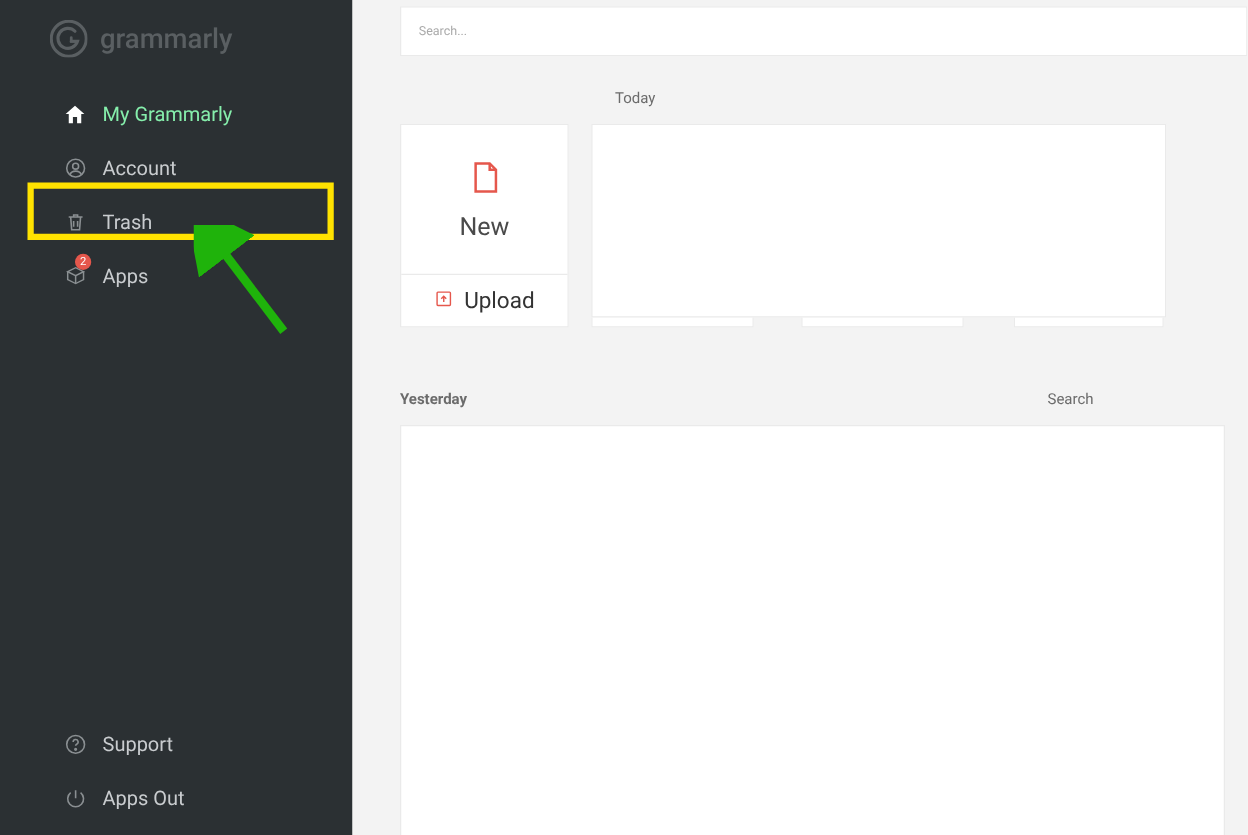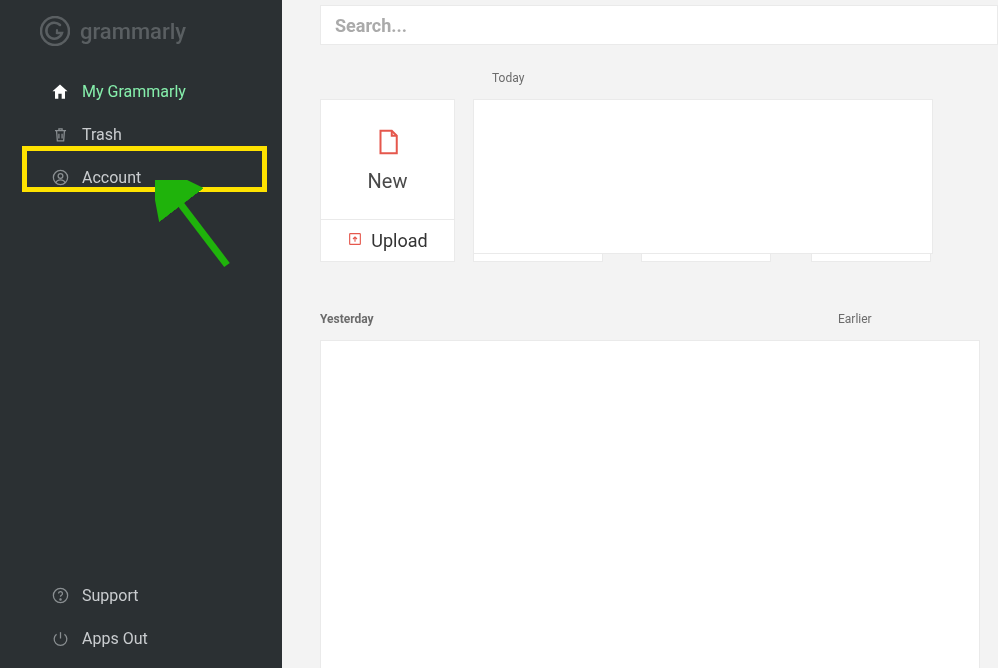--- a/index.html
+++ b/index.html
@@ -101,25 +101,24 @@
       height: 40px;
       background: #fff;
       border: 1px solid #eaeaea;
       display: flex;
       align-items: center;
       padding: 0 14px;
     }
     .search-input {
       border: none;
       outline: none;
-      font-size: 18px;
+      font-size: 10px;
       color: #15803d;
       width: 100%;
       background: transparent;
-      font-weight: bold;
     }
     .search-input::placeholder { color: #aaa; }
     .section-title {
       font-size: 12px;
       color: #6b6b6b;
       margin: 26px 0 14px 38px;
     }
     .cards-row {
       display: flex;
       gap: 18px;
@@ -230,34 +229,45 @@
       <span class="nav-icon">
         <svg viewBox="0 0 24 24" width="20" height="20" fill="currentColor">
             <path d="M12 3l9 8h-3v9h-4v-6h-4v6H6v-9H3l9-8z"></path>
           </svg>
       </span>
       <span class="nav-label">My Grammarly</span>
     </div>
     <div class="nav-item">
       <span class="nav-icon">
         <svg viewBox="0 0 24 24" width="19" height="19" fill="none" stroke="currentColor" stroke-width="1.6">
-            <path d="M5 7h14M10 7V5h4v2M7 7l1 13h8l1-13M10 11v6M14 11v6"></path>
-          </svg>
-      </span>
-      <span class="nav-label">Trash</span>
-    </div>
-    <div class="nav-item">
-      <span class="nav-icon">
-        <svg viewBox="0 0 24 24" width="19" height="19" fill="none" stroke="currentColor" stroke-width="1.6">
             <circle cx="12" cy="12" r="9"></circle>
             <circle cx="12" cy="10" r="3"></circle>
             <path d="M6 19c1-3 4-4 6-4s5 1 6 4"></path>
           </svg>
       </span>
       <span class="nav-label">Account</span>
+    </div>
+    <div class="nav-item">
+      <span class="nav-icon">
+        <svg viewBox="0 0 24 24" width="19" height="19" fill="none" stroke="currentColor" stroke-width="1.6">
+            <path d="M5 7h14M10 7V5h4v2M7 7l1 13h8l1-13M10 11v6M14 11v6"></path>
+          </svg>
+      </span>
+      <span class="nav-label">Trash</span>
+    </div>
+    <div class="nav-item" style="position:relative;">
+      <span class="nav-icon">
+        <svg viewBox="0 0 24 24" width="19" height="19" fill="none" stroke="currentColor" stroke-width="1.5">
+            <path d="M4 8l8-4 8 4-8 4-8-4z"></path>
+            <path d="M4 8v8l8 4 8-4V8"></path>
+            <path d="M12 12v8"></path>
+          </svg>
+      </span>
+      <span class="nav-label">Apps</span>
+      <span class="badge">2</span>
     </div>
   </div>
 
   <div class="sidebar-spacer"></div>
 
   <div class="nav" style="padding-bottom:8px;">
     <div class="nav-item">
       <span class="nav-icon">
         <svg viewBox="0 0 24 24" width="19" height="19" fill="none" stroke="currentColor" stroke-width="1.6">
             <circle cx="12" cy="12" r="9"></circle>
@@ -314,21 +324,21 @@
       <div class="under-card c3"></div>
       <div class="overlap-big"></div>
     </div>
   </div>
 
   <div class="two-col">
     <div class="col-left">
       <div class="section-title">Yesterday</div>
     </div>
     <div class="col-right">
-      <div class="section-title right">Earlier</div>
+      <div class="section-title right">Search</div>
     </div>
   </div>
 
   <div class="big-doc"></div>
 </div>
 
 <div class="highlight-box"></div>
 
 <svg class="arrow-svg" width="90" height="95">
   <defs>

